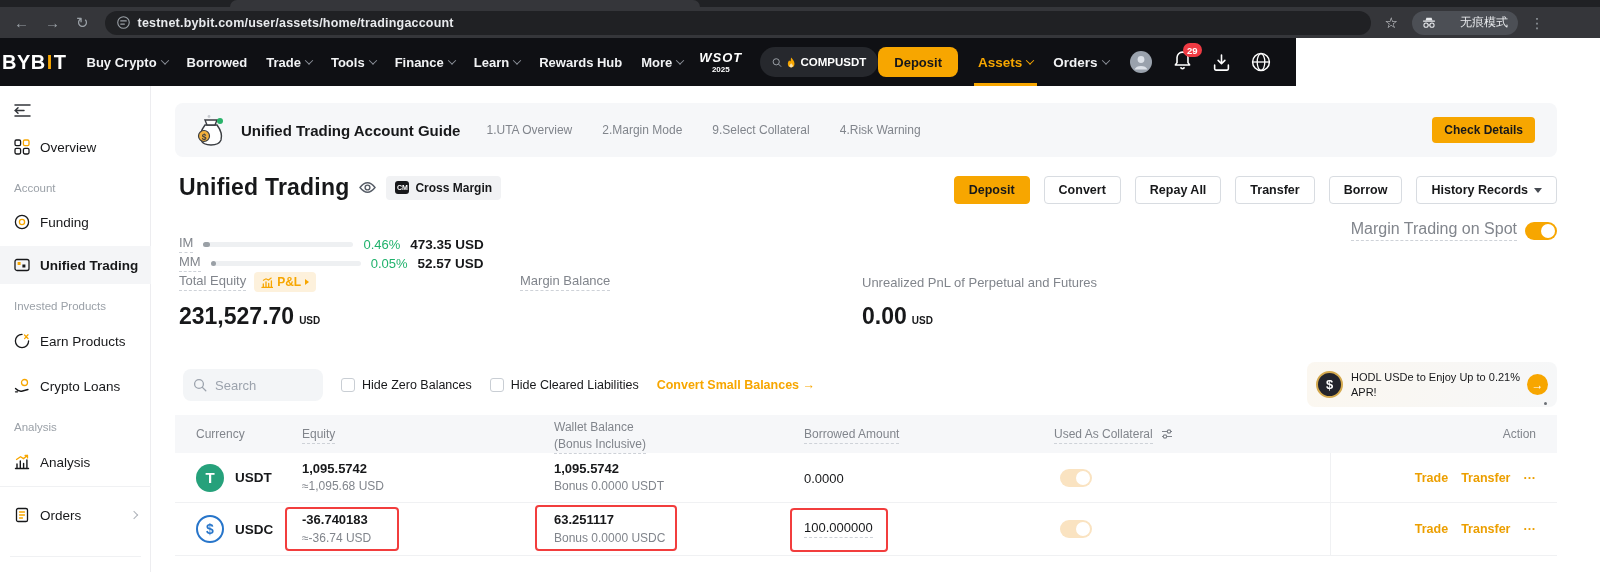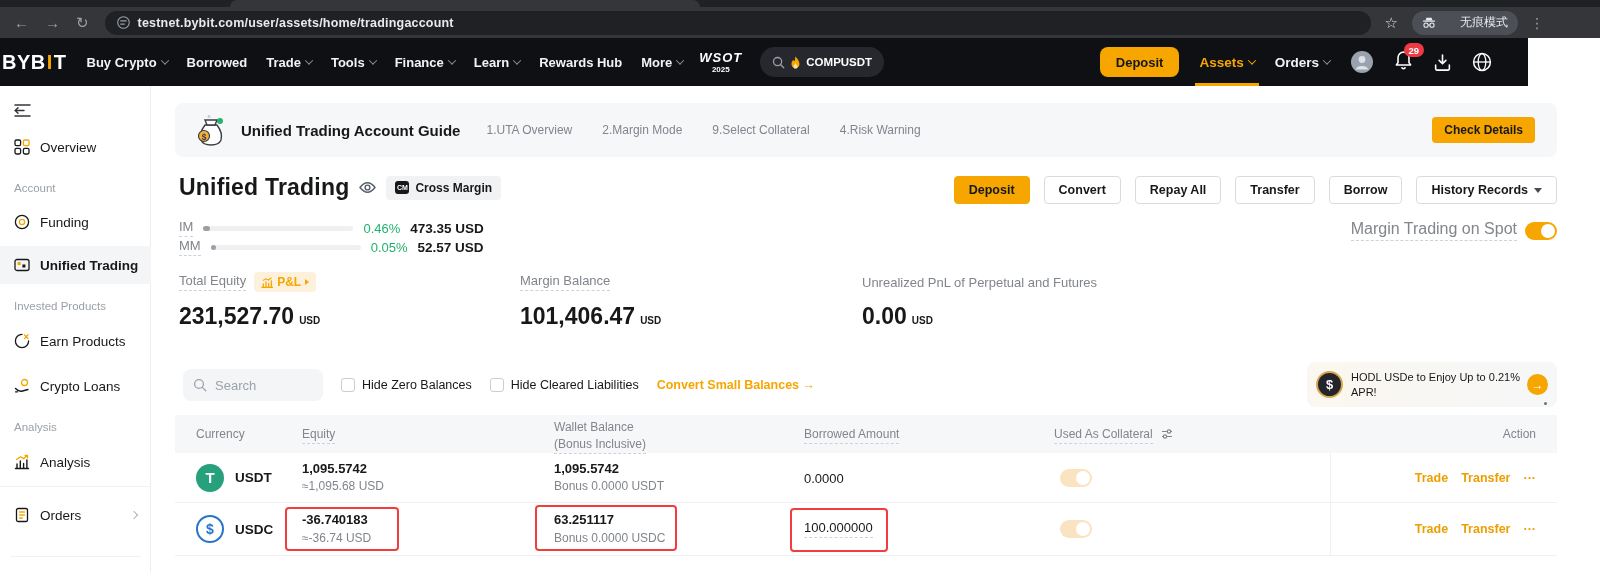--- a/index.html
+++ b/index.html
@@ -13,21 +13,21 @@
   .tabstrip { position:absolute; top:0; left:0; width:100%; height:7px; background:#202124; }
   .activetab { position:absolute; left:230px; top:0; width:470px; height:7px; background:#35363a; border-radius:8px 8px 0 0; }
   .toolbar { position:absolute; top:7px; left:0; width:100%; height:31px; display:flex; align-items:center; padding:0 14px; }
   .nav-glyph { color:#9aa0a6; font-size:15px; margin-right:16px; line-height:1; cursor:default; }
   .url-pill { flex:1; height:24px; background:#202124; border-radius:13px; display:flex; align-items:center; padding:0 12px; margin-right:14px; }
   .url-text { color:#e8eaed; font-size:12.5px; font-weight:bold; margin-left:8px; letter-spacing:.2px; }
   .star { color:#dadce0; font-size:15px; margin-right:14px; }
   .incog { height:24px; background:#4c4f55; border-radius:12px; display:flex; align-items:center; gap:24px; padding:0 10px; color:#e8eaed; font-size:12px; margin-right:12px; }
   .dots { color:#9aa0a6; font-size:14px; margin-right:42px; }
   
-  .topnav { position:absolute; top:38px; left:0; width:1528px; height:48px; background:#0f1014; display:flex; align-items:center; padding:0 0 0 2px; }
+  .topnav { position:absolute; top:38px; left:0; width:1296px; height:48px; background:#0f1014; display:flex; align-items:center; padding:0 0 0 2px; }
   .logo { font-size:20px; font-weight:800; color:#fff; letter-spacing:.5px; display:flex; align-items:center; margin-right:20px; }
   .logo .i { color:#f7a600; margin:0 1px; }
   .menu { display:flex; align-items:center; gap:19px; }
   .menu-item { display:flex; align-items:center; gap:5px; color:#f2f3f5; font-size:13px; font-weight:600; cursor:pointer; white-space:nowrap; }
   .chev { width:6px; height:6px; border-right:1.5px solid #8c9099; border-bottom:1.5px solid #8c9099; transform:rotate(45deg) translate(-1px,-1px); display:inline-block; }
   .chev.orange { border-color:#f7a600; }
   .wsot { margin-left:16px; text-align:center; color:#fff; line-height:1; cursor:pointer; }
   .wsot .l1 { font-size:13px; font-weight:800; font-style:italic; letter-spacing:1px; }
   .wsot .l2 { font-size:8px; font-weight:700; margin-top:2px; }
   .nav-search { margin-left:18px; height:30px; min-width:118px; background:#26282d; border-radius:16px; display:flex; align-items:center; gap:5px; padding:0 12px; cursor:text; }
@@ -56,21 +56,21 @@
   .headrow { position:absolute; left:27px; top:88px; display:flex; align-items:center; gap:10px; }
   .page-title { font-size:23px; font-weight:800; letter-spacing:.2px; }
   .mode-badge { display:flex; align-items:center; gap:6px; background:#f1f2f4; border-radius:4px; height:24px; padding:0 9px; cursor:pointer; }
   .mode-abbr { background:#17181a; color:#fff; font-size:7px; font-weight:700; border-radius:3px; width:14px; height:13px; display:flex; align-items:center; justify-content:center; }
   .mode-label { font-size:12px; font-weight:700; }
   .btnrow { position:absolute; top:90px; right:43px; display:flex; gap:14px; }
   .btn { height:28px; border:1px solid #d8dce1; background:#fff; border-radius:4px; font-size:12.5px; font-weight:700; color:#17181a; padding:0 14px; cursor:pointer; font-family:inherit; display:flex; align-items:center; gap:6px; }
   .btn.primary { background:#f7a600; border-color:#f7a600; }
   .caret-down { width:0; height:0; border-left:4px solid transparent; border-right:4px solid transparent; border-top:5px solid #474b52; }
   .du { border-bottom:1px dashed #ced2d8; padding-bottom:2px; }
-  .immrow { position:absolute; left:27px; display:flex; align-items:center; gap:10px; height:18px; }
+  .immrow { position:absolute; left:27px; display:flex; align-items:center; gap:10px; height:18px;margin-top:16px; }
   .imm-label { font-size:13px; color:#81858c; }
   .track { width:150px; height:5px; background:#eef0f2; border-radius:3px; position:relative; }
   .track .fill { position:absolute; left:0; top:0; height:5px; width:7px; border-radius:3px; background:#9aa0a6; }
   .pct { font-size:13px; color:#20b26c; }
   .imm-usd { font-size:13.5px; font-weight:600; }
   .margin-spot { position:absolute; top:134px; right:43px; display:flex; align-items:center; gap:8px; }
   .margin-spot .lbl { font-size:16px; color:#81858c; }
   .toggle { width:32px; height:18px; border-radius:9px; position:relative; cursor:pointer; }
   .toggle .knob { position:absolute; right:2px; top:2px; width:14px; height:14px; border-radius:50%; background:#fff; }
   .toggle.on { background:#f7a600; }
@@ -395,21 +395,20 @@
         <span>P&amp;L</span>
         <i class="caret-right"></i>
       </span>
     </div>
     <div class="stat-value"><span>231,527.70</span><span class="stat-unit">USD</span></div>
   </div>
   <div class="stat" style="left:368px">
     <div class="stat-labelrow">
         <span class="stat-label du">Margin Balance</span>
       </div>
-    <div class="stat-value"><span>101,406.47</span><span class="stat-unit">USD</span></div>
   </div>
   <div class="stat" style="left:710px">
     <div class="stat-labelrow">
         <span class="stat-label">Unrealized PnL of Perpetual and Futures</span>
       </div>
     <div class="stat-value"><span>0.00</span><span class="stat-unit">USD</span></div>
   </div>
 
   <div class="filterrow">
     <div class="search-pill">

